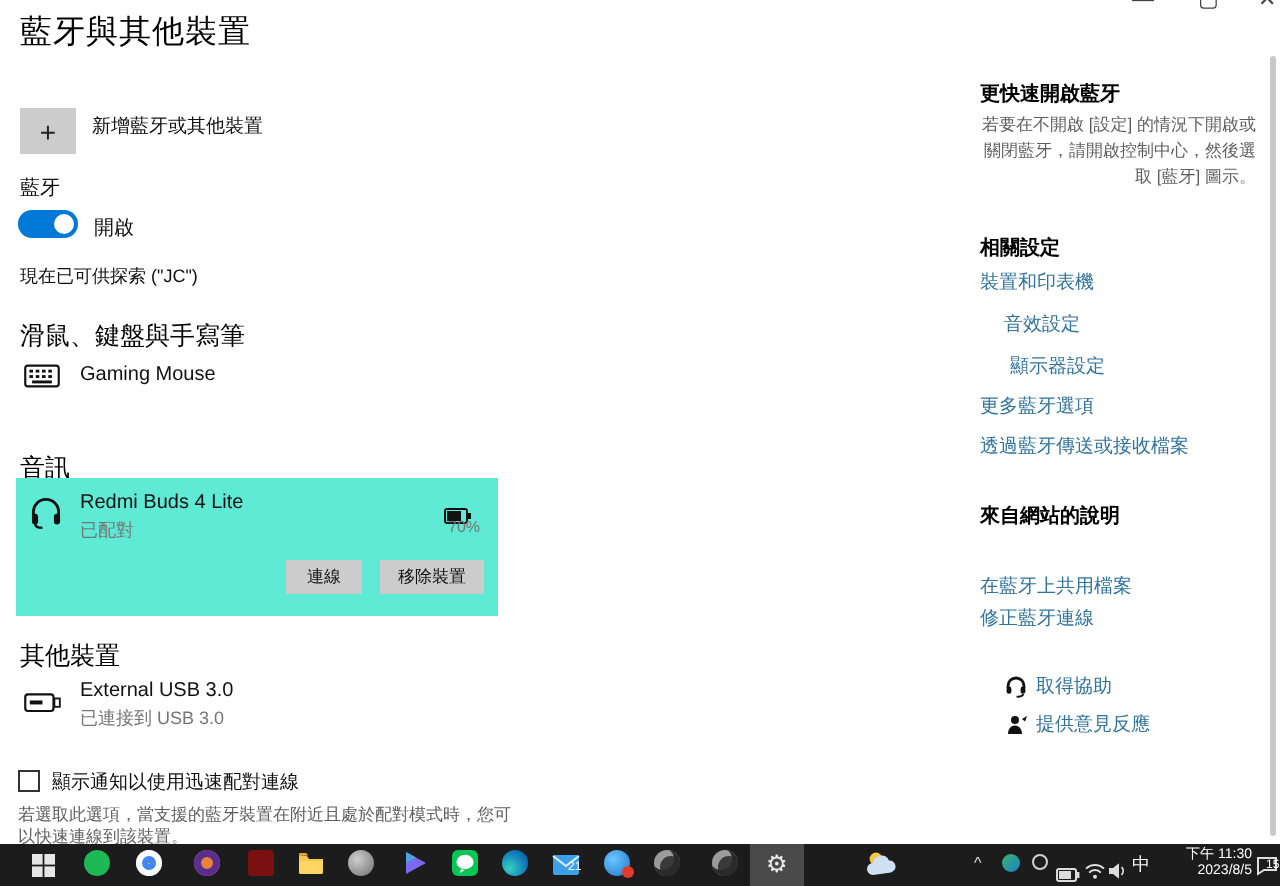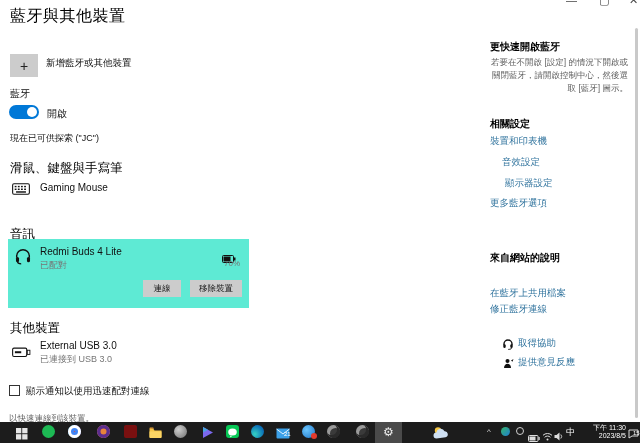--- a/index.html
+++ b/index.html
@@ -111,30 +111,32 @@
       <rect x="0.7" y="1.2" width="15.6" height="9.2" rx="1.5" fill="none" stroke="#111" stroke-width="1.2"></rect>
       <rect x="16.8" y="3.5" width="3" height="4.6" fill="none" stroke="#111" stroke-width="1"></rect>
       <rect x="3.2" y="4.6" width="7" height="2.2" fill="#111"></rect>
     </svg>
   </div>
   <span class="abs lbl" style="left:40px; top:340px;">External USB 3.0</span>
   <span class="abs sub" style="left:40px; top:353px;">已連接到 USB 3.0</span>
 
   <div class="abs checkbox" style="left:9px; top:385px;"></div>
   <span class="abs lbl" style="left:26px; top:385px; font-size:9.5px;">顯示通知以使用迅速配對連線</span>
+  <span class="abs note" style="left:9px; top:402px;">若選取此選項，當支援的藍牙裝置在附近且處於配對模式時，您可</span>
   <span class="abs note" style="left:9px; top:413px;">以快速連線到該裝置。</span>
 
   <h3 class="abs rp-h" style="left:490px; top:40px;">更快速開啟藍牙</h3>
   <p class="abs rp-body" style="left:490px; top:56px;">若要在不開啟 [設定] 的情況下開啟或關閉藍牙，請開啟控制中心，然後選取 [藍牙] 圖示。</p>
 
   <h3 class="abs rp-h" style="left:490px; top:117px;">相關設定</h3>
   <span class="abs rp-link" style="left:490px; top:135px;">裝置和印表機</span>
   <span class="abs rp-link" style="left:490px; top:156px;margin-left:12px;">音效設定</span>
   <span class="abs rp-link" style="left:464px; top:177px;padding-left:41px;">顯示器設定</span>
   <span class="abs rp-link" style="left:490px; top:197px;">更多藍牙選項</span>
+  <span class="abs rp-link" style="left:490px; top:217px;">透過藍牙傳送或接收檔案</span>
 
   <h3 class="abs rp-h" style="left:490px; top:251px;">來自網站的說明</h3>
   <span class="abs rp-link" style="left:490px; top:287px;">在藍牙上共用檔案</span>
   <span class="abs rp-link" style="left:490px; top:303px;">修正藍牙連線</span>
 
   <div class="abs" style="left:502px; top:336px;">
     <svg width="12" height="12" viewBox="0 0 12 12">
       <path d="M2 7V6a4 4 0 0 1 8 0v1" fill="none" stroke="#111" stroke-width="1.4"></path>
       <rect x="1.3" y="6.3" width="2.4" height="3.6" rx="1.2" fill="#111"></rect>
       <rect x="8.3" y="6.3" width="2.4" height="3.6" rx="1.2" fill="#111"></rect>

